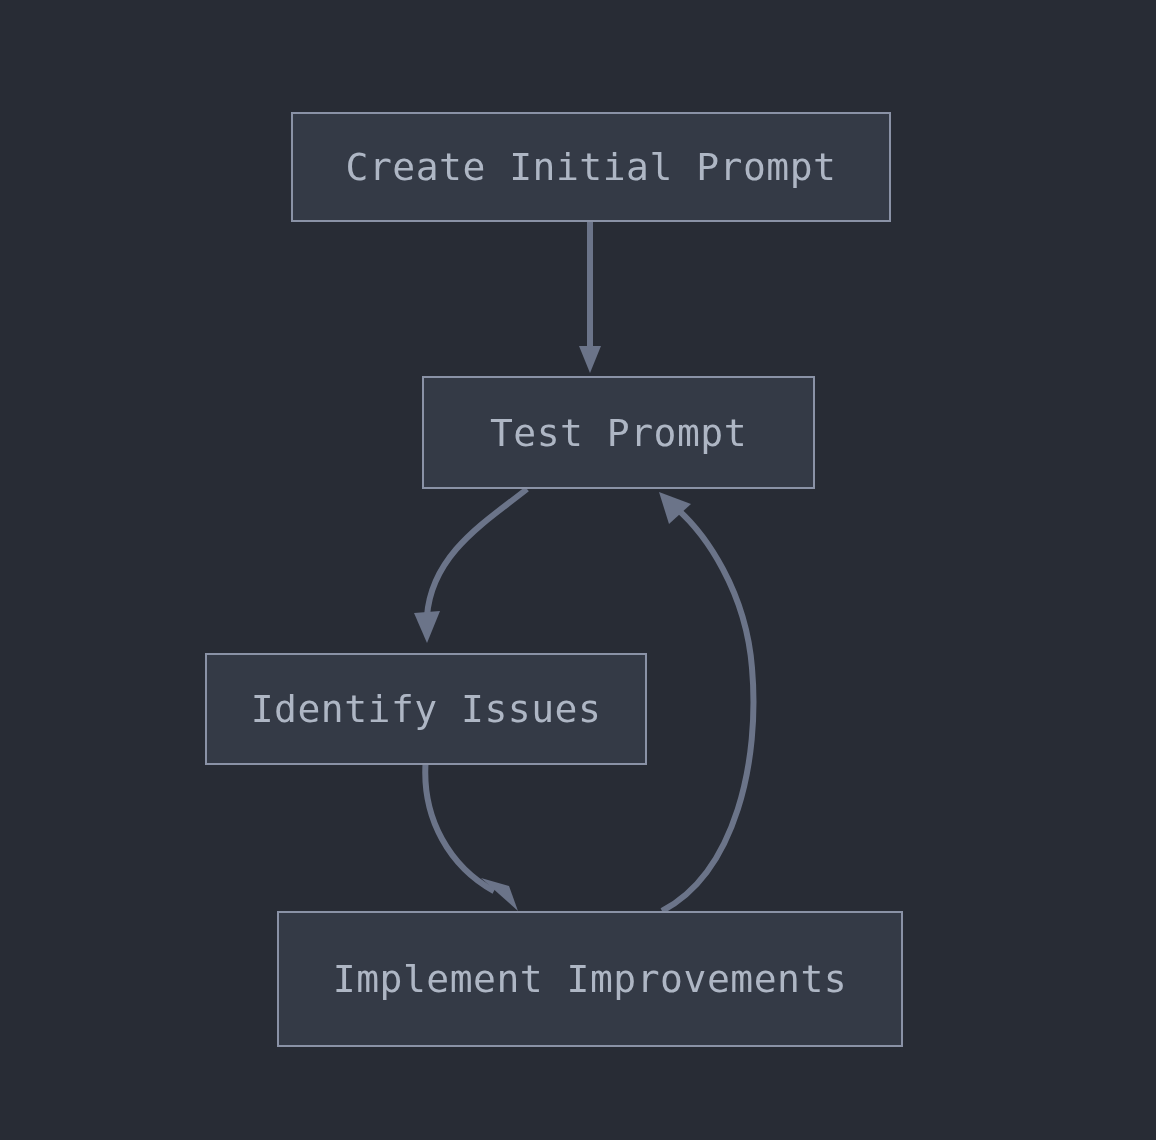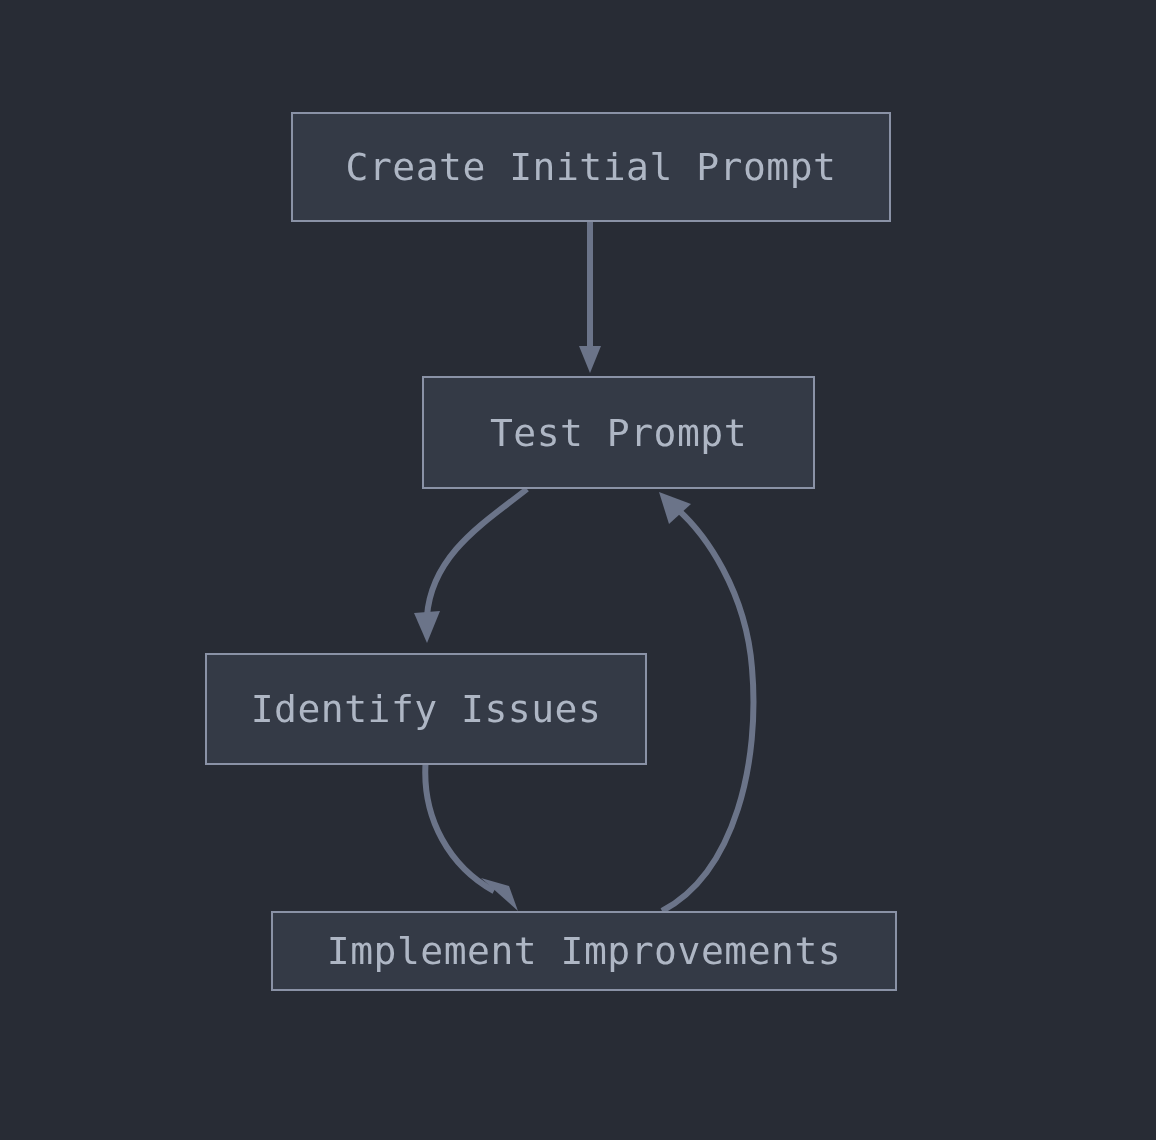--- a/index.html
+++ b/index.html
@@ -43,21 +43,21 @@
     font-family: "DejaVu Sans Mono", "Liberation Mono", monospace;
     font-size: 38px;
     line-height: 1;
     letter-spacing: 0.5px;
     white-space: pre;
     user-select: none;
   }
   #node-create-initial-prompt { left: 291px; top: 112px;  width: 600px; height: 110px; }
   #node-test-prompt          { left: 422px; top: 376px;  width: 393px; height: 113px; }
   #node-identify-issues      { left: 205px; top: 653px;  width: 442px; height: 112px; }
-  #node-implement-improvements { left: 271px; top: 911px; width: 626px; height: 80px; text-align: center; }
+  #node-implement-improvements { left: 277px; top: 911px; width: 626px; height: 136px; text-align: center; }
 </style>
 </head>
 <body>
 
 <div id="diagram-root">
 
   <svg id="edge-layer" viewBox="0 0 1156 1140" width="1156" height="1140" xmlns="http://www.w3.org/2000/svg">
 
     <g>
       <path d="M 590 222 L 590 348" fill="none" stroke="#6b7489" stroke-width="6"></path>

